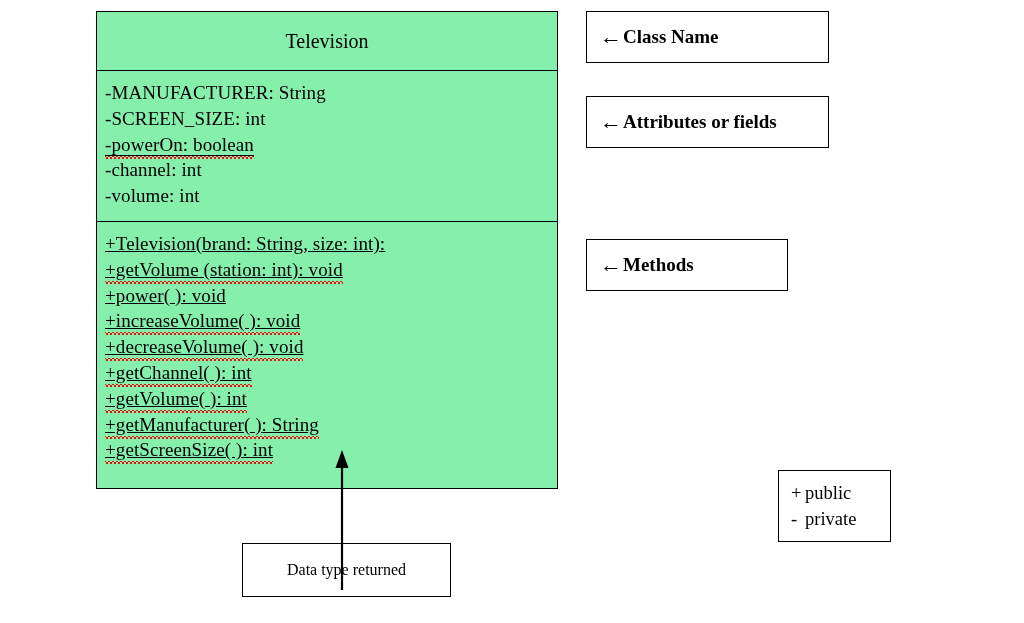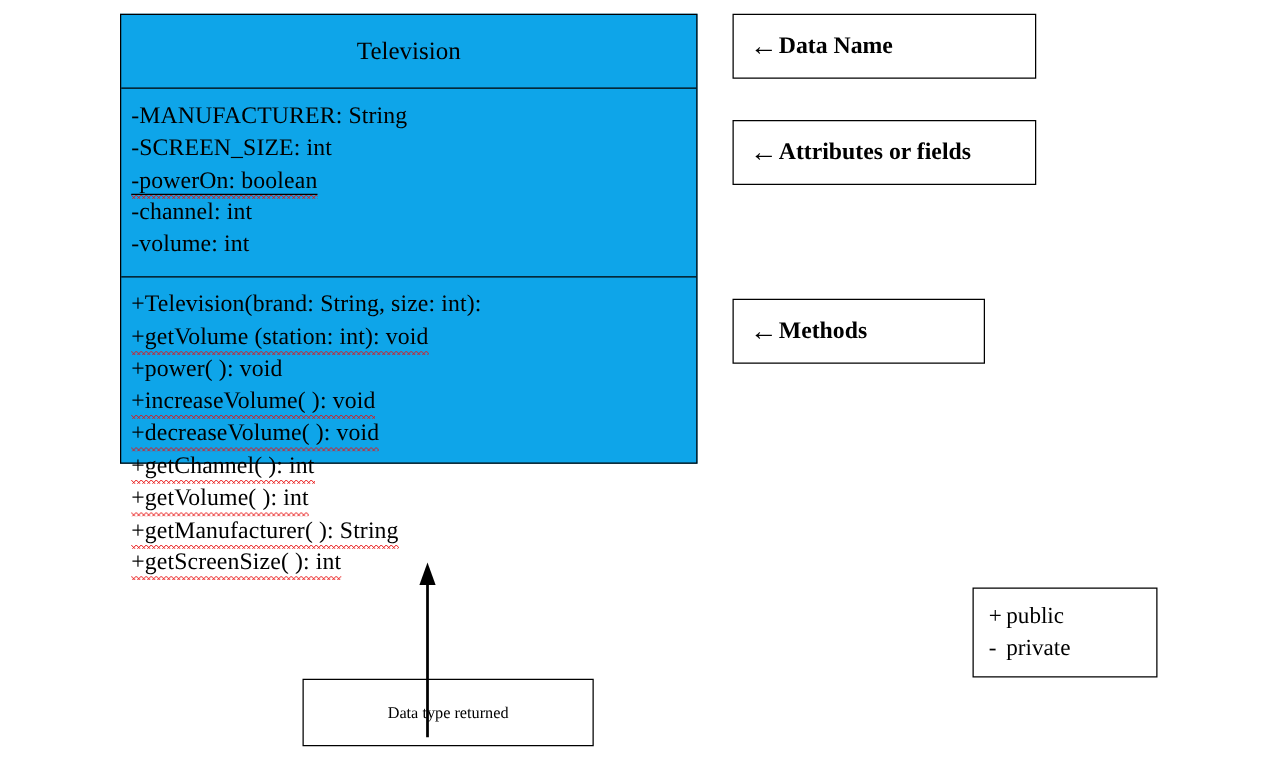--- a/index.html
+++ b/index.html
@@ -15,43 +15,44 @@
     color: #000000;
     overflow: hidden;
   }
 
   
   .class-box {
     position: absolute;
     left: 96px;
     top: 11px;
     width: 462px;
-    height: 360px;
+    height: 478px;
     border: 1.6px solid #000;
     box-sizing: border-box;
-    background: #0ea5e9;
+    background: #86efac;
   }
   .class-title {
     height: 59px;
     box-sizing: border-box;
     border-bottom: 1.6px solid #000;
     display: flex;
     align-items: center;
     justify-content: center;
     font-size: 20px;
     line-height: 1;
   }
   .class-attrs {
     height: 151px;
     box-sizing: border-box;
     border-bottom: 1.6px solid #000;
     padding: 9px 0 0 8px;
   }
   .class-methods {
     padding: 9px 0 0 8px;
+    text-decoration: underline;
   }
   .member {
     font-size: 19px;
     line-height: 25.8px;
     white-space: nowrap;
     letter-spacing: 0.1px;
   }
 
   
   .u {
@@ -114,21 +115,21 @@
 
   #callout-class-name   { left: 586px; top: 11px;  width: 243px; height: 52px; }
   #callout-attributes   { left: 586px; top: 96px;  width: 243px; height: 52px; }
   #callout-methods      { left: 586px; top: 239px; width: 202px; height: 52px; }
 
   
   #legend-box {
     position: absolute;
     left: 778px;
     top: 470px;
-    width: 148px;
+    width: 113px;
     height: 72px;
     border: 1.5px solid #000;
     box-sizing: border-box;
     background: #fff;
     padding: 9px 0 0 12px;
   }
   .legend-row {
     font-size: 18.5px;
     line-height: 26px;
     white-space: nowrap;
@@ -136,29 +137,29 @@
   .legend-sym {
     display: inline-block;
     width: 14px;
   }
 
   
   #datatype-box {
     position: absolute;
     left: 242px;
     top: 543px;
-    width: 233px;
+    width: 209px;
     height: 54px;
     border: 1.5px solid #000;
     box-sizing: border-box;
     background: transparent;
     display: flex;
     align-items: center;
     justify-content: center;
-    font-size: 13px;
+    font-size: 16px;
     text-align: right;
   }
   #pointer-arrow {
     position: absolute;
     left: 325px;
     top: 448px;
     width: 34px;
     height: 142px;
     pointer-events: none;
   }
@@ -217,21 +218,21 @@
     </div>
     <div class="member">
       <span class="sq">+getScreenSize( ): int</span>
     </div>
   </div>
 
 </div>
 
 <div class="callout" id="callout-class-name">
   <span class="arrow-glyph">←</span>
-  <span class="ann-text">Data Name</span>
+  <span class="ann-text">Class Name</span>
 </div>
 
 <div class="callout" id="callout-attributes">
   <span class="arrow-glyph">←</span>
   <span class="ann-text">Attributes or fields</span>
 </div>
 
 <div class="callout" id="callout-methods">
   <span class="arrow-glyph">←</span>
   <span class="ann-text">Methods</span>

